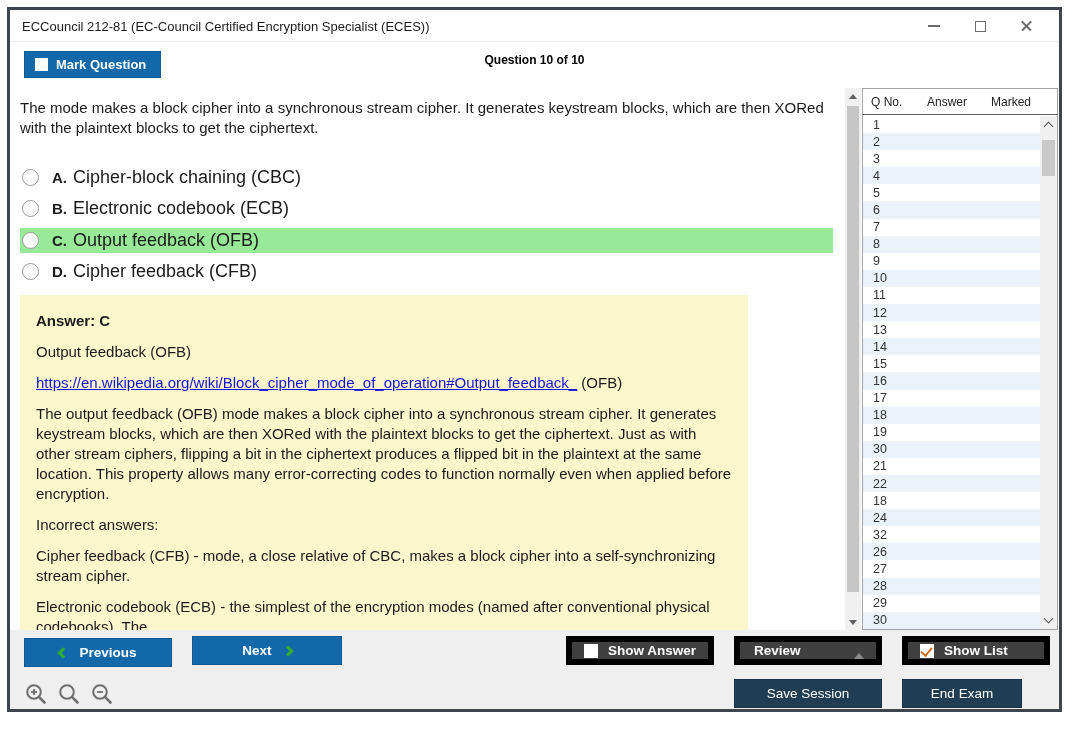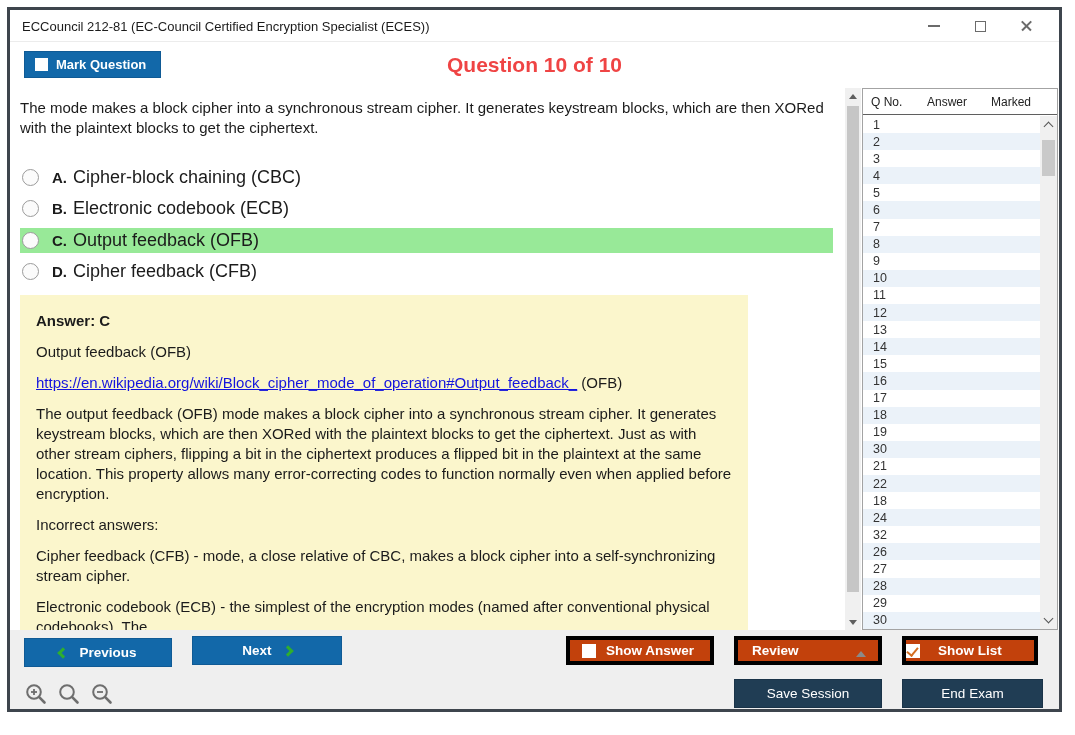--- a/index.html
+++ b/index.html
@@ -21,21 +21,21 @@
   .icon-x::before { transform:rotate(45deg); }
   .icon-x::after  { transform:rotate(-45deg); }
 
   
   .header { position:absolute; left:0; top:32px; width:1049px; height:46px; background:#fff; }
   .mark-btn { position:absolute; left:14px; top:9px; height:27px; padding:0 14px 0 10px;
               background:#1268a9; border:1px solid #0f5a95; display:flex; align-items:center; gap:8px; cursor:pointer; }
   .mark-btn .cb { width:13px; height:13px; background:#fff; }
   .mark-btn .lbl { color:#fff; font-weight:bold; font-size:13px; }
   .q-counter { position:absolute; left:50%; top:11px; transform:translateX(-50%);
-               font-size:21px; font-weight:bold; color:#ef4444; }
+               font-size:12px; font-weight:bold; color:#000000; }
 
   
   .content { position:absolute; left:0; top:78px; width:1049px; height:542px; background:#fff; }
   .main { position:absolute; left:0; top:0; width:835px; height:542px; overflow:hidden; background:#fff; }
   .question-text { position:absolute; left:10px; top:10px; width:812px; font-size:15px; line-height:20px; color:#1b1b1b; }
 
   .option { position:absolute; left:10px; width:813px; height:25px; display:flex; align-items:center; }
   .option.highlight { background:#98e998; }
   .radio { width:17px; height:17px; border-radius:50%; background:#fbfbfb; border:1px solid #9b9b9b; margin:0 13px 0 2px; flex:none; }
   .opt-letter { font-weight:bold; font-size:15px; color:#1b1b1b; margin-right:6px; }
@@ -70,40 +70,40 @@
   .chev { position:absolute; left:5px; width:7px; height:7px; border-left:1.6px solid #555; border-top:1.6px solid #555; cursor:pointer; }
   .chev-up   { top:7px;  transform:rotate(45deg); }
   .chev-down { bottom:7px; transform:rotate(225deg); }
   .qlist-thumb { position:absolute; left:2px; top:24px; width:13px; height:36px; background:#c9c9c9; cursor:pointer; }
 
   
   .footer { position:absolute; left:0; top:620px; width:1049px; height:79px; background:#efefef; }
   .f-btn { position:absolute; height:29px; display:flex; align-items:center; justify-content:center; cursor:pointer; }
   .f-btn .t { color:#fff; font-weight:bold; font-size:13.5px; }
   .blue { background:#1268a9; border:1px solid #0f5a95; }
-  .orange { background:#c2410c; border:4px solid #000000; }
+  .orange { background:#404040; border:6px solid #000000; }
   .navy { background:#203d54; border:1px solid #1a3348; }
 
   .btn-prev { left:14px;  top:8px; width:148px; gap:12px; }
   .btn-next { left:182px; top:6px; width:150px; gap:12px; }
   .chv { width:8px; height:8px; border-left:3px solid #2fae2f; border-bottom:3px solid #2fae2f; flex:none; }
   .chv-left  { transform:rotate(45deg); }
   .chv-right { transform:rotate(225deg); }
 
   .btn-show-answer { left:556px; top:6px; width:148px; justify-content:flex-start; padding-left:12px; gap:10px; }
   .btn-review     { left:724px; top:6px; width:148px; justify-content:flex-start; padding-left:14px; }
-  .btn-show-list  { left:892px; top:6px; width:136px; justify-content:flex-start; gap:18px; }
+  .btn-show-list  { left:892px; top:6px; width:148px; justify-content:flex-start; padding-left:12px; gap:10px; }
   .f-cb { width:14px; height:14px; background:#fff; flex:none; position:relative; }
   .f-cb.checked::after { content:""; position:absolute; left:3px; top:1px; width:5px; height:9px;
                          border-right:2.2px solid #d46e21; border-bottom:2.2px solid #d46e21; transform:rotate(40deg); }
   .tri-up-sm { position:absolute; right:12px; top:11px; width:0; height:0;
                border-left:5px solid transparent; border-right:5px solid transparent; border-bottom:6px solid #8a8a8a; }
 
   .btn-save { left:724px; top:49px; width:148px; }
-  .btn-end  { left:892px; top:49px; width:141px; }
+  .btn-end  { left:892px; top:49px; width:120px; }
 
   .zoom-tools { position:absolute; left:14px; top:52px; display:flex; gap:9px; }
   .zoom-tools svg { cursor:pointer; }
 </style>
 </head>
 <body>
 
 <div class="window">
 
   <div class="titlebar">

